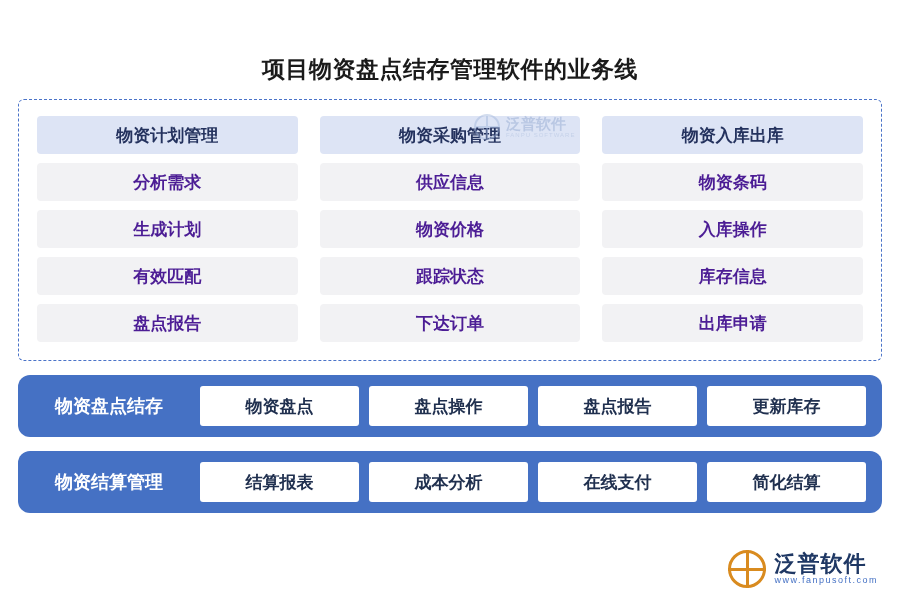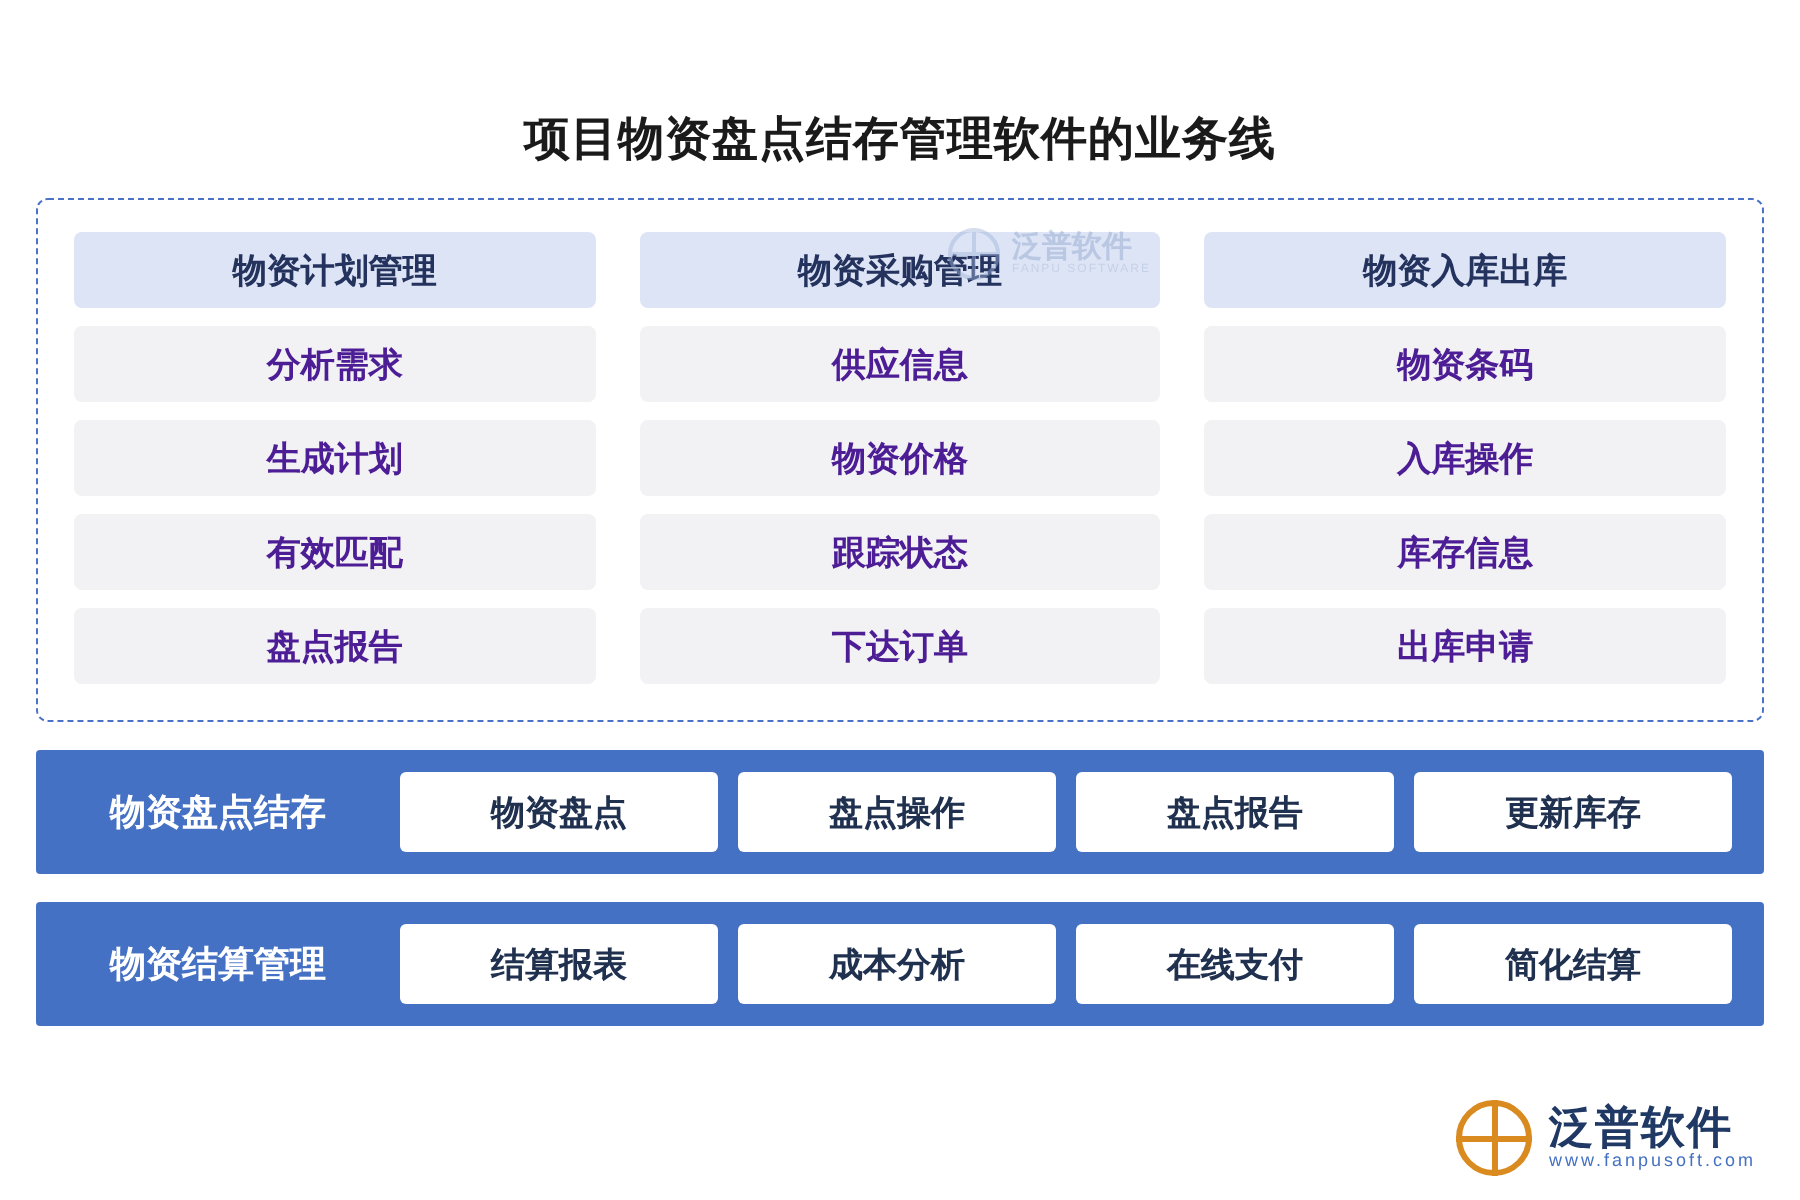--- a/index.html
+++ b/index.html
@@ -97,21 +97,21 @@
   .wm-inner .wm-text {
     display: flex; flex-direction: column; line-height: 1.05;
   }
   .wm-inner .wm-cn { font-size: 15px; font-weight: bold; color: #8fa6cf; }
   .wm-inner .wm-en { font-size: 6px; color: #a8bada; letter-spacing: 1px; }
 
   
   .bar {
     margin-top: 14px;
     background: #4571c4;
-    border-radius: 2px;
+    border-radius: 12px;
     height: 62px;
     display: flex;
     align-items: center;
     padding: 0 16px;
     gap: 16px;
   }
   .bar-label {
     color: #ffffff;
     font-size: 18px;
     font-weight: bold;

